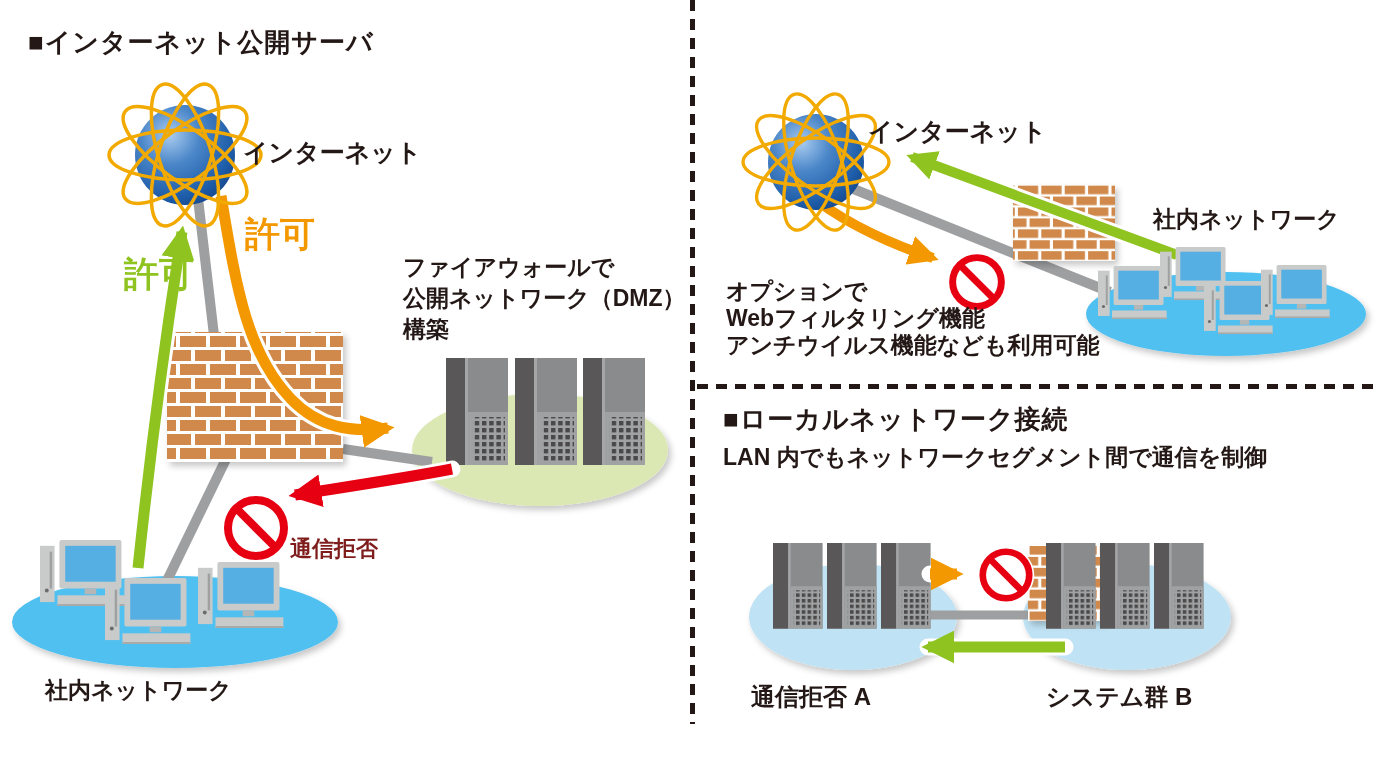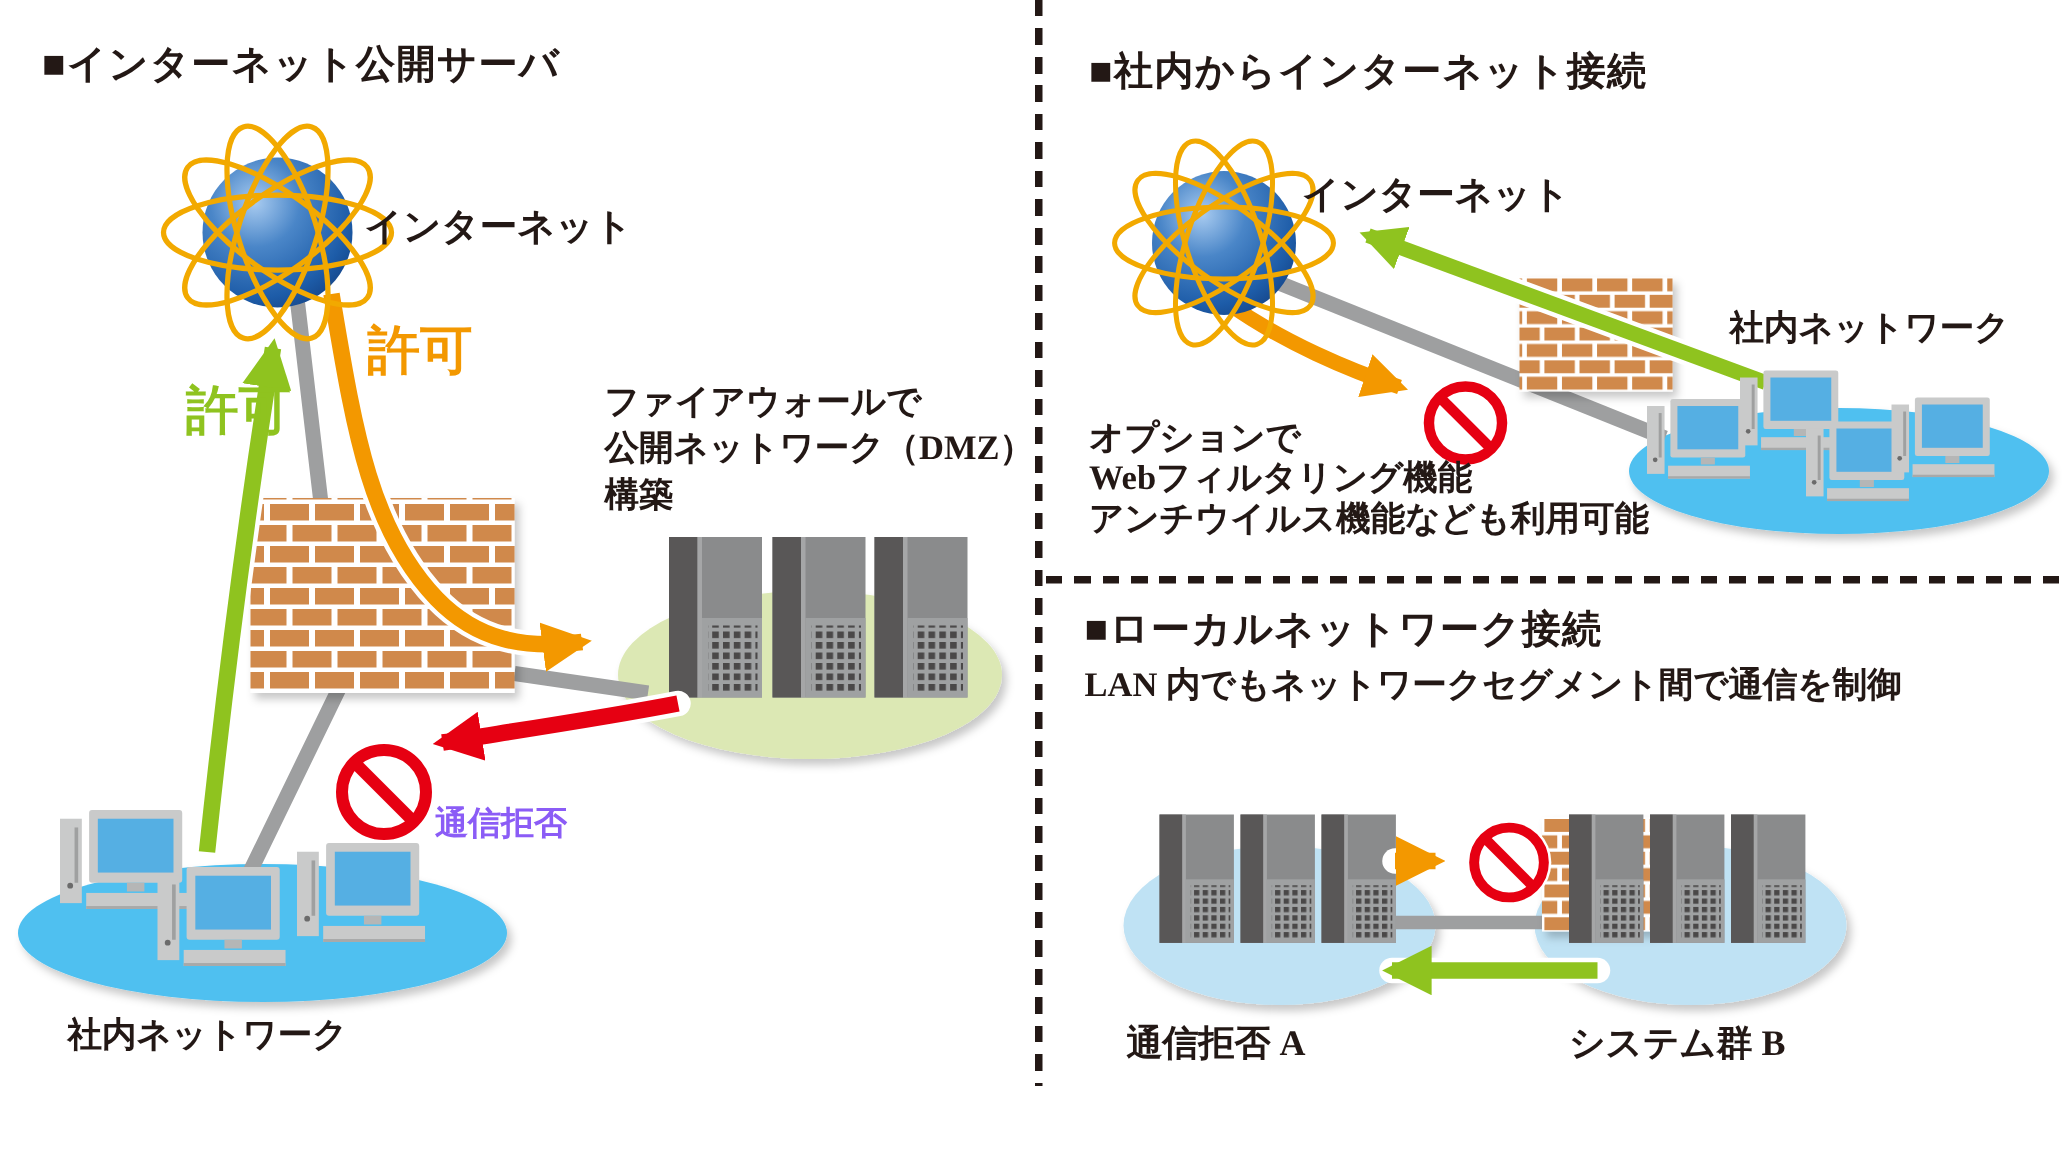--- a/index.html
+++ b/index.html
@@ -1,25 +1,25 @@
 <!DOCTYPE html>
 <html><head>
 <meta charset="utf-8">
 <style>
   html,body{margin:0;padding:0;background:#ffffff;}
   #stage{position:relative;width:1380px;height:724px;background:#ffffff;overflow:hidden;
-         font-family:Liberation Serif, serif;color:#231815;}
+         font-family:Liberation Sans, sans-serif;color:#231815;}
   .art{position:absolute;left:0;top:0;}
   .lbl{position:absolute;font-weight:700;line-height:1.22;white-space:pre-line;}
   .title{font-size:26px;letter-spacing:1px;}
   .big{font-size:25px;}
   .mid{font-size:23px;}
   .note{font-size:23px;line-height:27px;font-weight:600;}
   .permit{font-size:35px;}
-  .deny{font-size:22px;color:#8b5cf6;}
+  .deny{font-size:22px;color:#7f1d1d;}
   .center{text-align:center;}
   .sub{font-size:23px;font-weight:600;}
   .sys{font-size:24px;}
   .vsep{position:absolute;left:690px;top:0;width:5px;height:777px;
         background:repeating-linear-gradient(180deg,#231815 0 11px,transparent 11px 19px);}
   .hsep{position:absolute;left:697px;top:384px;width:683px;height:5px;
         background:repeating-linear-gradient(90deg,#231815 0 11px,transparent 11px 19px);}
 </style>
 </head>
 <body>
@@ -175,21 +175,20 @@
 <div class="lbl title" style="left:28px;top:27px;">■インターネット公開サーバ</div>
 <div class="lbl big" style="left:243px;top:137px;">インターネット</div>
 <div class="lbl permit" style="left:245px;top:213px;color:#F39800;">許可</div>
 <div class="lbl permit" style="left:124px;top:253px;color:#8FC31F;">許可</div>
 <div class="lbl mid" style="left:403px;top:252px;line-height:31px;">ファイアウォールで
 公開ネットワーク（DMZ）
 構築</div>
 <div class="lbl deny" style="left:290px;top:536px;">通信拒否</div>
 <div class="lbl mid" style="left:45px;top:676px;">社内ネットワーク</div>
 
-<div class="lbl title" style="left:726px;top:32px;">■社内からインターネット接続</div>
 <div class="lbl big" style="left:868px;top:116px;">インターネット</div>
 <div class="lbl mid" style="left:1153px;top:205px;">社内ネットワーク</div>
 <div class="lbl note" style="left:726px;top:278px;">オプションで
 Webフィルタリング機能
 アンチウイルス機能なども利用可能</div>
 
 <div class="lbl sub" style="left:723px;top:443px;">LAN 内でもネットワークセグメント間で通信を制御</div>
 <div class="lbl title" style="left:723px;top:404px;">■ローカルネットワーク接続</div>
 <div class="lbl sys" style="left:751px;top:682px;">通信拒否 A</div>
 <div class="lbl sys" style="left:1046px;top:682px;">システム群 B</div>

